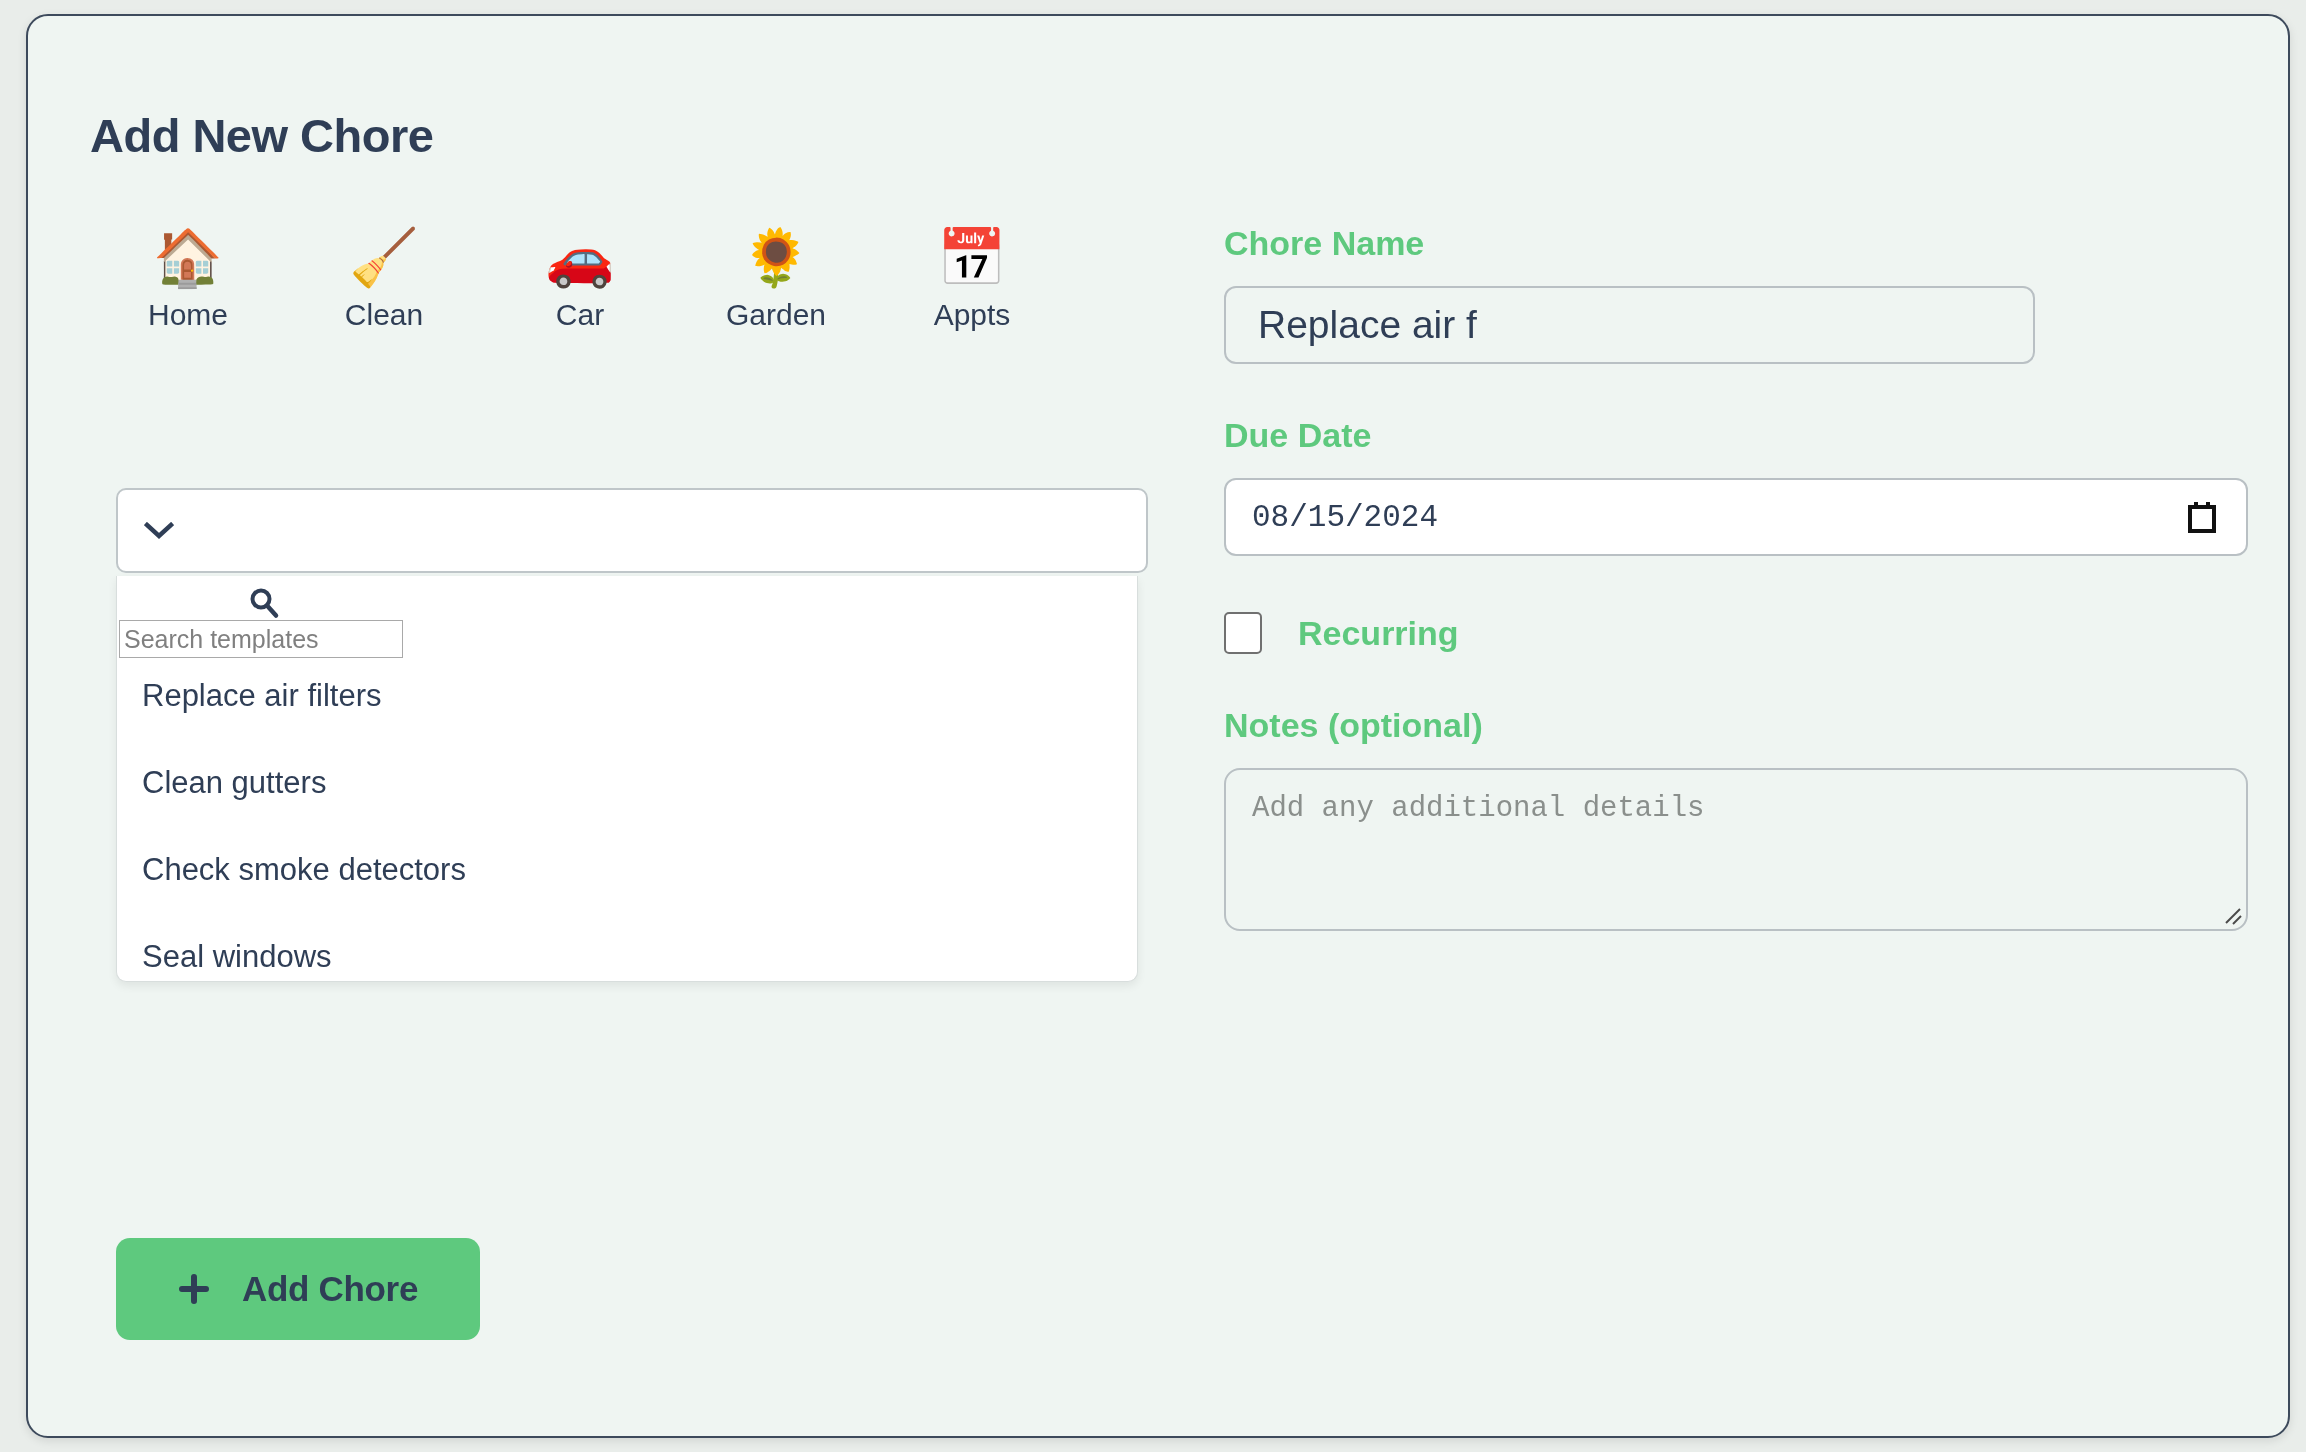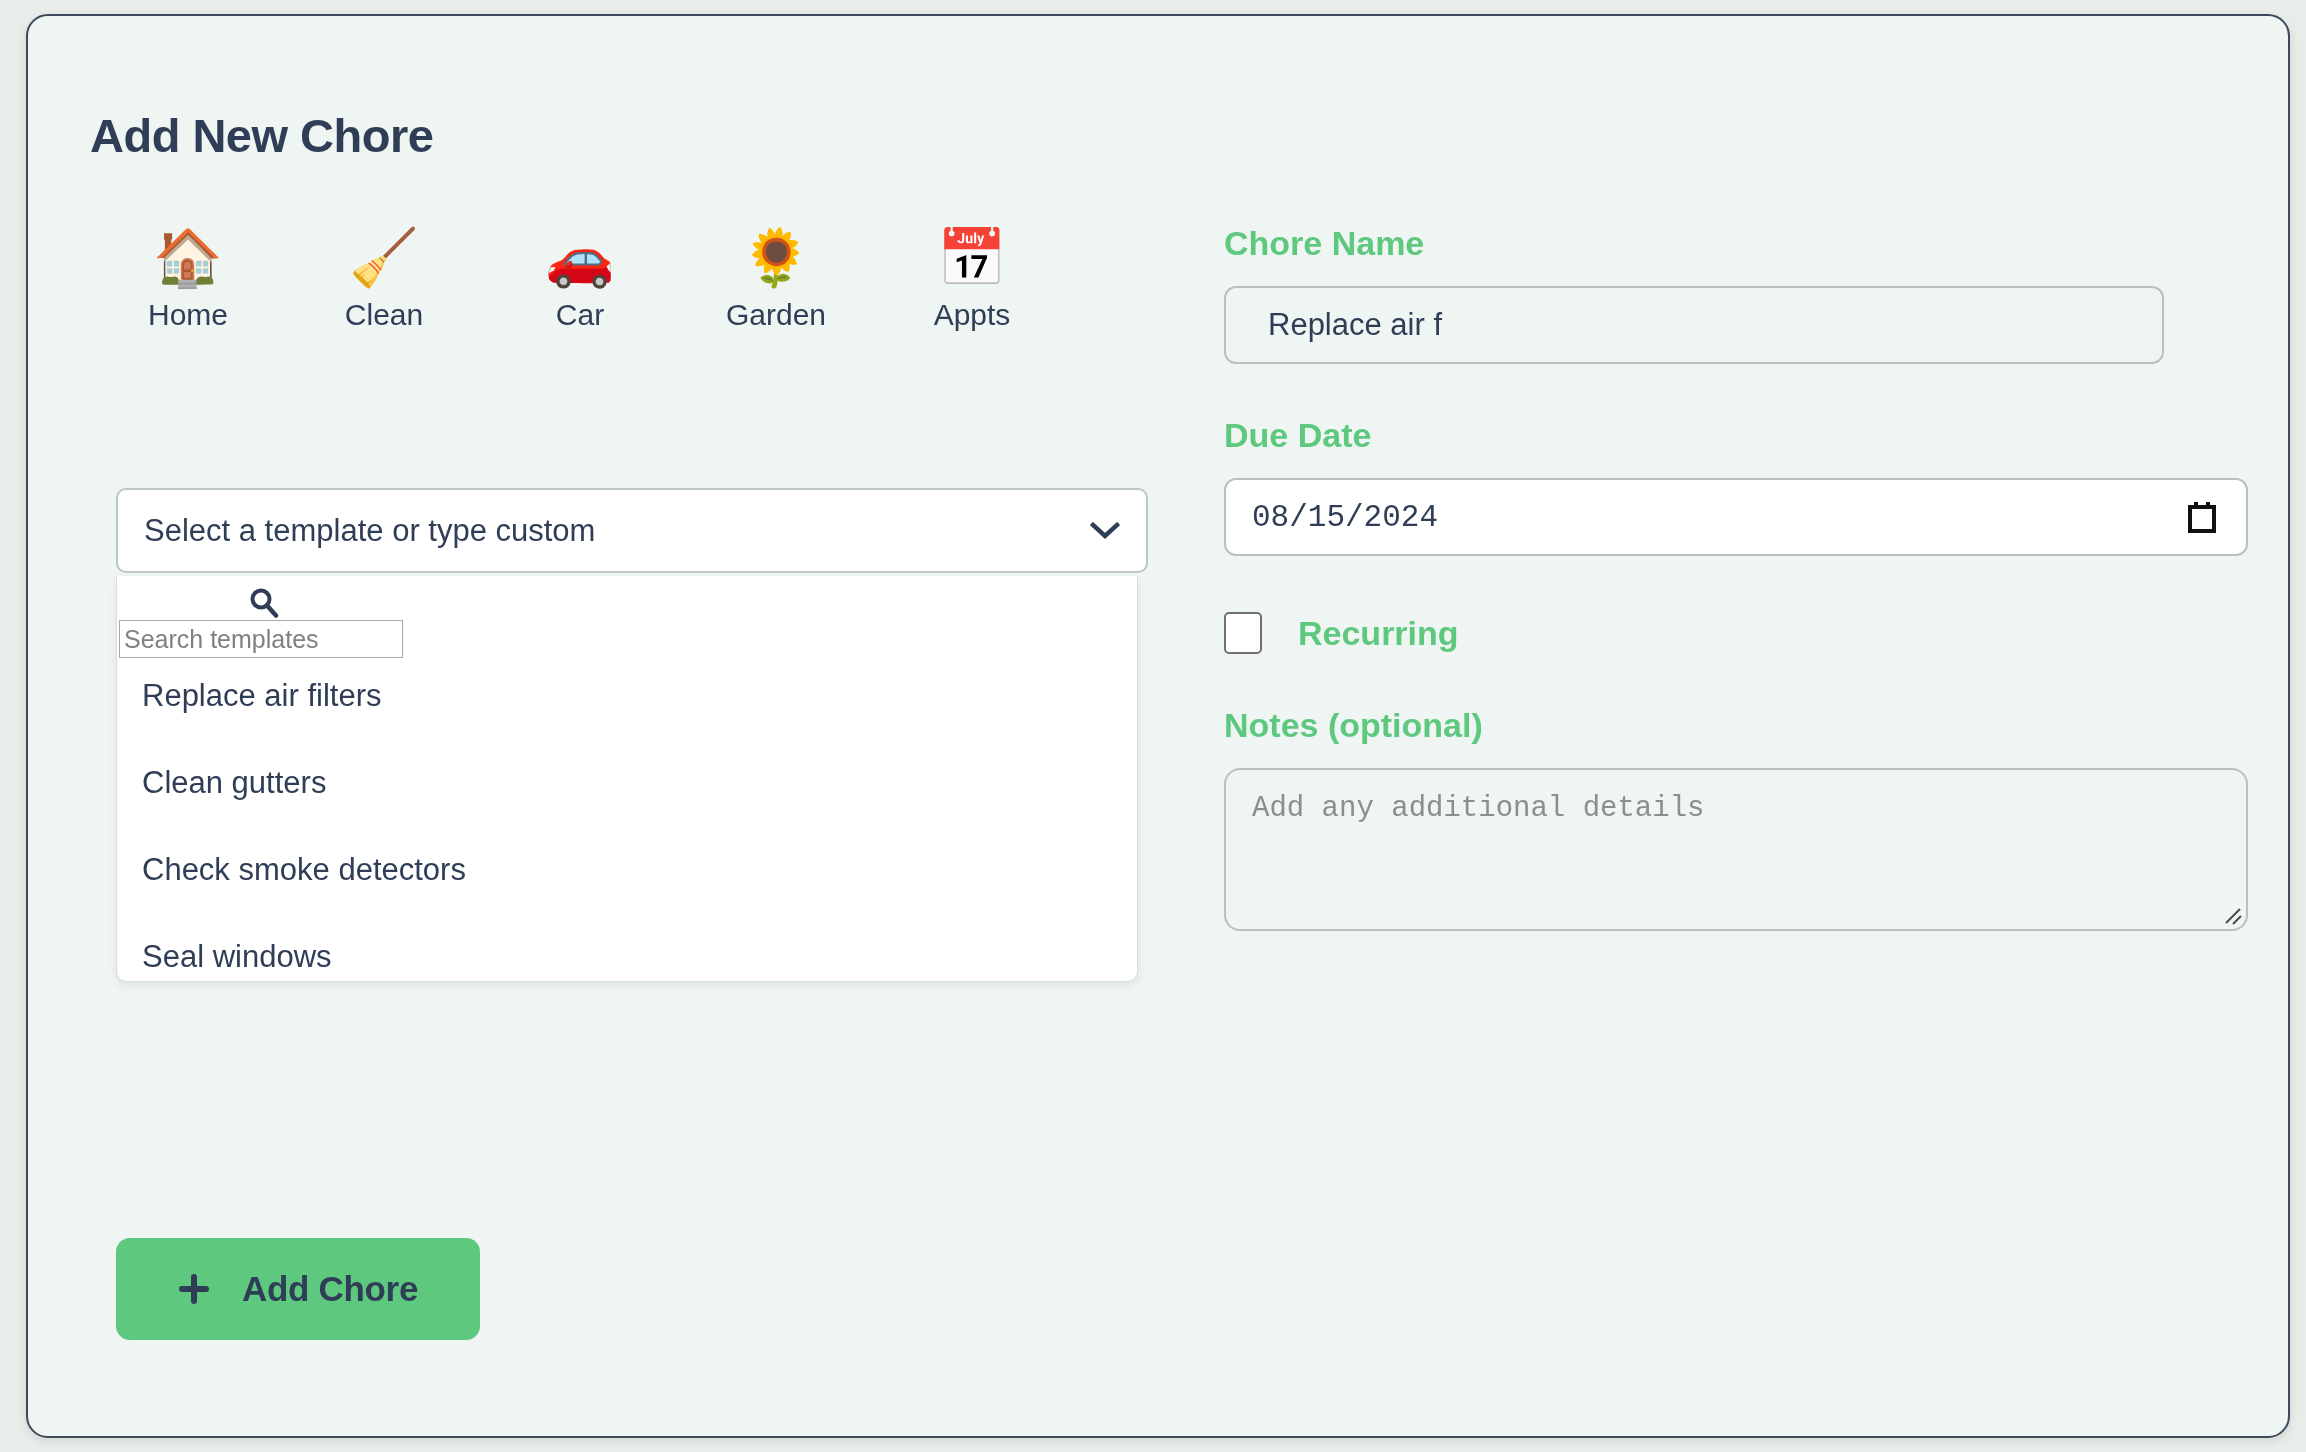--- a/index.html
+++ b/index.html
@@ -182,29 +182,29 @@
     width: 1024px;
   }
   .field-label {
     font-size: 34px;
     font-weight: bold;
     color: #5ec97e;
     line-height: 1;
     margin-bottom: 26px;
   }
   .text-input {
-    width: 940px;
+    width: 811px;
     height: 78px;
     background: #eff5f2;
     border: 2px solid #b9c0c4;
     border-radius: 12px;
-    font-size: 31px;
+    font-size: 39px;
     font-family: "Liberation Sans", sans-serif;
     color: #2f3e56;
-    padding: 0 42px;
+    padding: 0 32px;
     outline: none;
   }
   .text-input::placeholder { color: #8a949c; opacity: 1; }
 
   #due-date-group { margin-top: 54px; }
   #date-input-wrap {
     position: relative;
     width: 1024px; height: 78px;
   }
   #date-input {
@@ -305,21 +305,20 @@
         <span class="category-emoji">📅</span>
         <span class="category-label">Appts</span>
       </div>
 
     </div>
   </div>
 
   <div id="template-area">
 
     <div id="template-select">
-      <span class="sel-text">Select a template or type custom</span>
       <svg class="chev" viewBox="0 0 30 18">
         <path d="M3 3 L15 14 L27 3" fill="none" stroke="#2f3e56" stroke-width="4.5" stroke-linecap="square"></path>
       </svg>
     </div>
 
     <div id="dropdown-panel">
 
       <div id="search-row">
         <svg id="search-icon" viewBox="0 0 34 34">
           <circle cx="14" cy="13" r="8.5" fill="none" stroke="#2f3e56" stroke-width="4"></circle>

